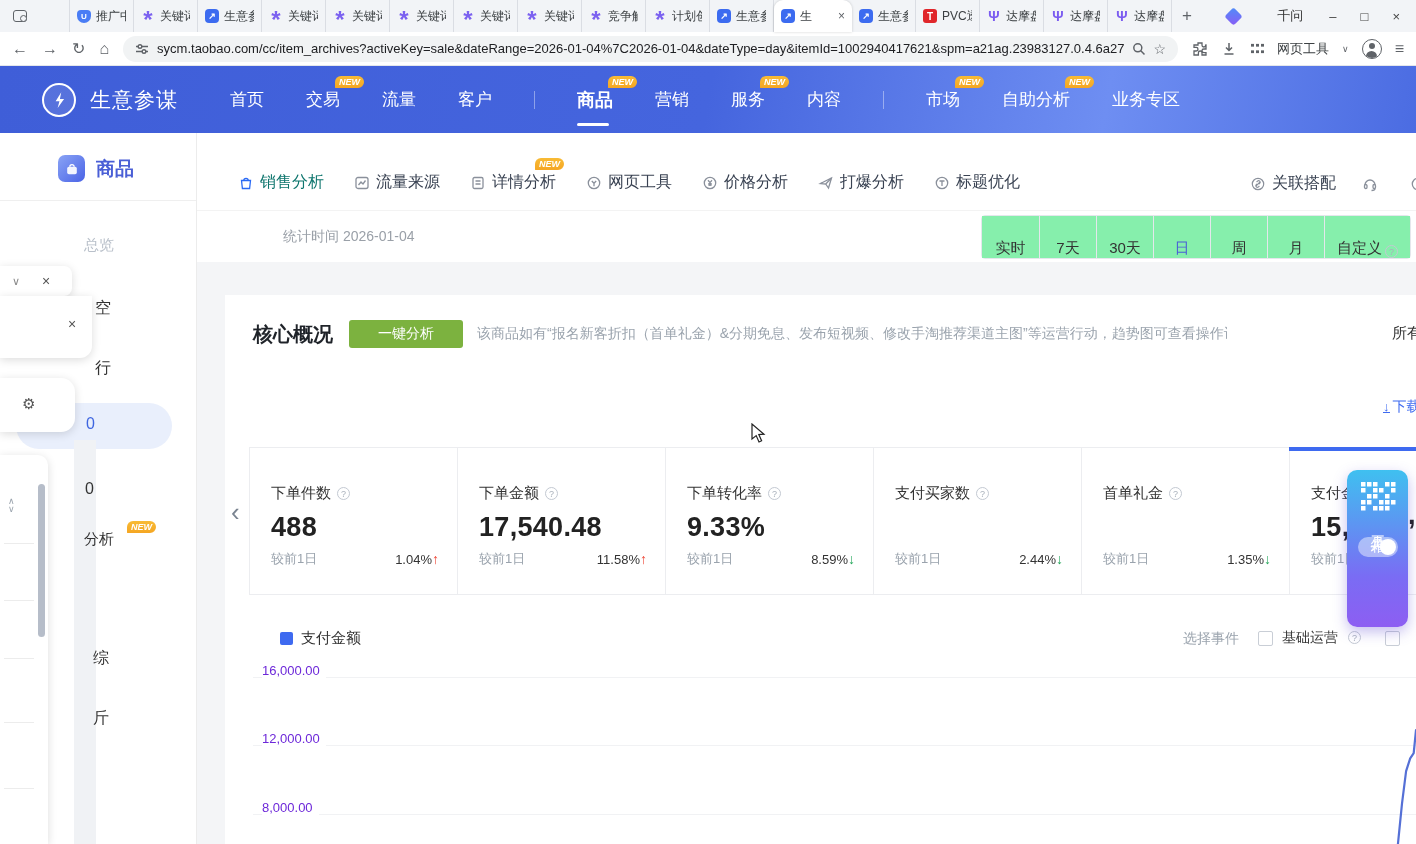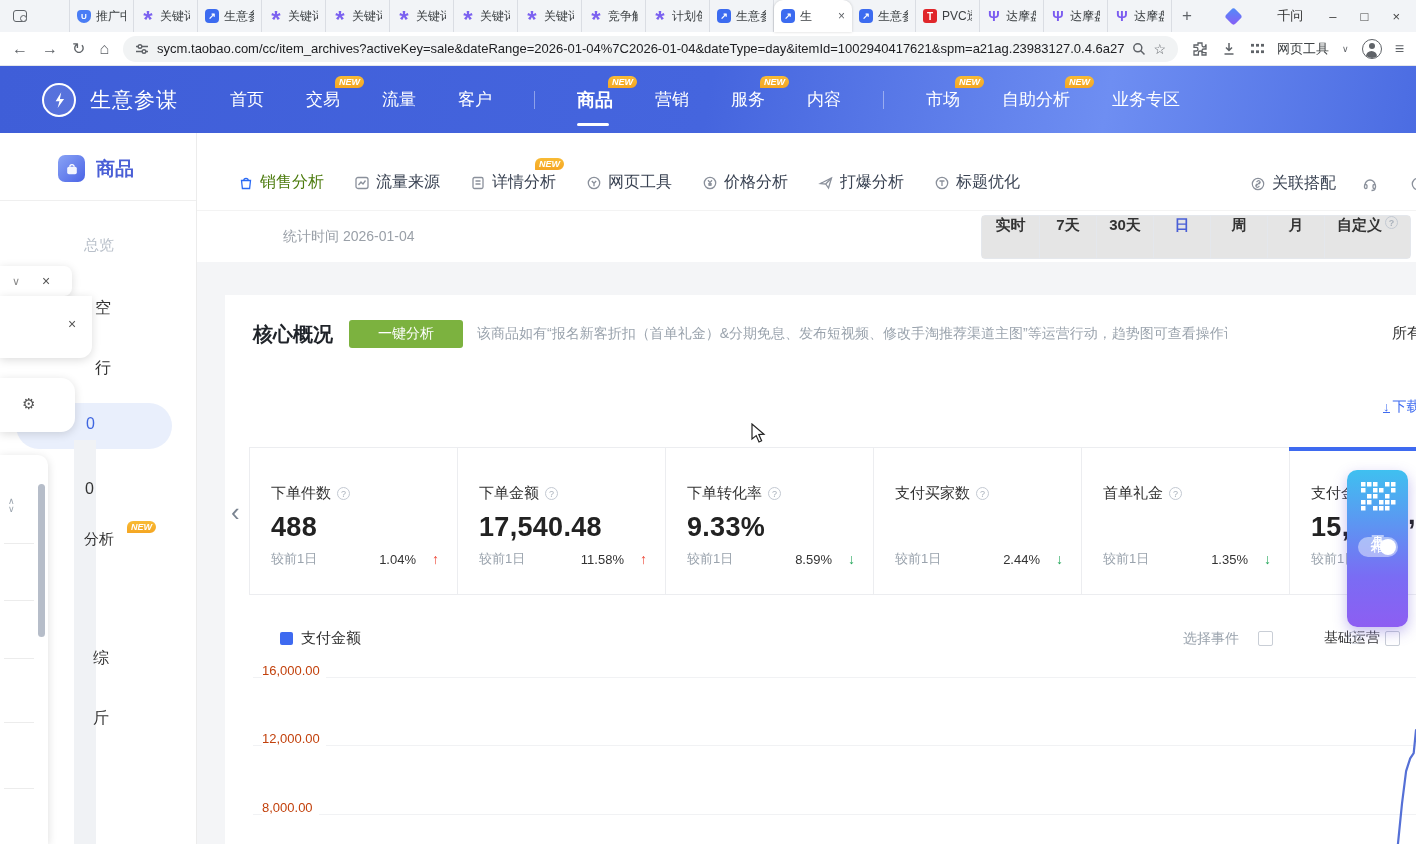--- a/index.html
+++ b/index.html
@@ -100,32 +100,32 @@
   .ovl4 { left:0; top:455px; width:48px; height:389px; border-radius:0 10px 0 0; }
   .ovl4 .updown { position:absolute; left:8px; top:42px; font-size:9px; color:#9aa3ad; line-height:8px; text-align:center; }
   .ovl4 .row-div { position:absolute; left:4px; width:30px; height:1px; background:#ececec; }
   .thumb { position:absolute; left:38px; top:29px; width:7px; height:153px; background:#b6bdc9; border-radius:4px; }
 
   
   #content { position:absolute; left:197px; top:133px; width:1219px; height:711px; background:#f4f5f7; }
   .subnav { height:77px; background:#fff; display:flex; align-items:center; padding:22px 0 0 41px; position:relative; }
   .sntabs { display:flex; align-items:center; gap:30px; }
   .sntab { display:flex; align-items:center; gap:6px; font-size:16px; color:#394252; position:relative; cursor:pointer; }
-  .sntab.active { color:#4d7c0f; font-weight:500; }
+  .sntab.active { color:#0f766e; font-weight:500; }
   .snico { flex:0 0 16px; }
   .sn-new { position:absolute; top:-14px; right:-8px; background:linear-gradient(#f8bb35,#f5a623); color:#fff;
     font-size:9px; font-weight:700; font-style:italic; padding:1px 4px; border-radius:7px 7px 7px 1px; }
   .sn-right { position:absolute; right:0; top:40px; display:flex; align-items:center; gap:26px; }
   .sn-right .sntab { color:#394252; }
 
   .datebar { height:52px; background:#fff; border-top:1px solid #f3f3f3; position:relative; }
   .db-label { position:absolute; left:86px; top:17px; font-size:14px; color:#9aa0a8; }
   .seg { position:absolute; right:5px; top:4px; display:flex; border:1px solid #e4e7ec; border-radius:4px; background:#fff; }
-  .seg-btn { width:57px; height:42px; display:flex; align-items:flex-start; justify-content:center; gap:3px;
-    font-size:15px; color:#333; border-left:1px solid #e4e7ec; cursor:pointer; background:#e5e5e5;font-weight:bold; }
+  .seg-btn { width:57px; height:42px; display:flex; align-items:flex-end; justify-content:center; gap:3px;
+    font-size:15px; color:#333; border-left:1px solid #e4e7ec; cursor:pointer; background:#86efac; }
   .seg-btn:first-child { border-left:none; }
   .seg-btn.sel { color:#4a5fd6; }
   .seg-btn.wide { width:86px; }
   .helpc { width:13px; height:13px; border:1px solid #c3c9d2; border-radius:50%; color:#a9b1bb; font-size:9px;
     display:inline-flex; align-items:center; justify-content:center; flex:0 0 13px; }
   .helpc::before { content:"?"; }
 
   .maincard { position:absolute; left:28px; top:162px; width:1191px; height:549px; background:#fff; }
   .ovrow { position:absolute; left:28px; top:25px; right:0; display:flex; align-items:center; }
   .ovtitle { font-size:20px; font-weight:700; color:#1f2329; margin-right:16px; white-space:nowrap; }
@@ -136,39 +136,39 @@
   .dlink .dlic { display:inline-block; font-size:13px; border-bottom:1.5px solid #3f6bf0; line-height:11px; margin-right:3px; }
 
   .metrics { position:absolute; left:24px; top:152px; right:-40px; height:148px; border:1px solid #ecedf0; display:flex; }
   .mcard { flex:0 0 208px; border-right:1px solid #ecedf0; padding:36px 20px 0 21px; position:relative; cursor:pointer; }
   .mcard:last-child { flex:1; border-right:none; }
   .mcard.active::before { content:""; position:absolute; left:-1px; right:-1px; top:-1px; height:4px; background:#3e6af0; }
   .mhead { display:flex; align-items:center; gap:6px; font-size:15px; color:#333; }
   .mval { font-size:27px; font-weight:700; color:#222; margin-top:9px; letter-spacing:.3px; }
   .mbot { position:absolute; left:21px; right:18px; bottom:26px; display:flex; justify-content:space-between; font-size:13px; }
   .mcmp { color:#9aa3ad; }
-  .mchg { color:#333; display:flex; align-items:center; gap:16px; }
+  .mchg { color:#333; display:flex; align-items:center; gap:0; }
   .arrow { font-style:normal; font-weight:700; font-size:14px; }
   .arrow.i-up::before { content:"\2191"; color:#ee4433; }
   .arrow.i-down::before { content:"\2193"; color:#26a85c; }
   .chevL { position:absolute; left:6px; top:202px; font-size:26px; color:#7a8491; cursor:pointer; }
 
   .legend { position:absolute; left:0; right:0; top:332px; height:26px; }
   .lg-sq { position:absolute; left:55px; top:5px; width:13px; height:13px; background:#3e6af0; border-radius:2px; }
   .lg-lb { position:absolute; left:76px; top:2px; font-size:15px; color:#333; }
   .lg-sel { position:absolute; left:958px; top:3px; font-size:14px; color:#9aa3ad; }
   .cbx { position:absolute; top:4px; width:15px; height:15px; border:1px solid #c9ced6; border-radius:2px; background:#fff; cursor:pointer; }
   .lg-cb1 { left:1033px; }
-  .lg-lb1 { position:absolute; left:1057px; top:2px; font-size:14px; color:#333;margin-left:42px; }
+  .lg-lb1 { position:absolute; left:1057px; top:2px; font-size:14px; color:#333; }
   .lg-h { position:absolute; left:1123px; top:4px; }
   .lg-cb2 { left:1160px; }
 
   .chart { position:absolute; left:0; right:0; top:355px; height:194px; overflow:hidden; }
   .gl { position:absolute; left:28px; right:0; height:1px; background:#f1f2f4; }
-  .ylab { position:absolute; left:37px; font-size:13px; color:#c2410c; background:#fff; padding-right:6px; }
+  .ylab { position:absolute; left:37px; font-size:13px; color:#6d28d9; background:#fff; padding-right:6px; }
   #trend-svg { position:absolute; left:28px; top:0; }
 
   
   #toolbox { position:absolute; left:1347px; top:470px; width:61px; height:157px; border-radius:10px; z-index:60;
     background:linear-gradient(180deg,#3fc0f0,#7a6cf4 68%,#8d5ef2); box-shadow:0 5px 14px rgba(90,70,210,.35);
     display:flex; flex-direction:column; align-items:center; padding-top:9px; }
   .tb-label { color:#fff; font-size:15px; letter-spacing:2px; writing-mode:vertical-rl; margin-top:4px; }
   .tb-toggle { width:40px; height:20px; border-radius:10px; background:rgba(255,255,255,.45); position:relative; margin-top:8px; cursor:pointer; }
   .tb-knob { position:absolute; right:2px; top:2px; width:16px; height:16px; border-radius:50%; background:#fff; }
 

